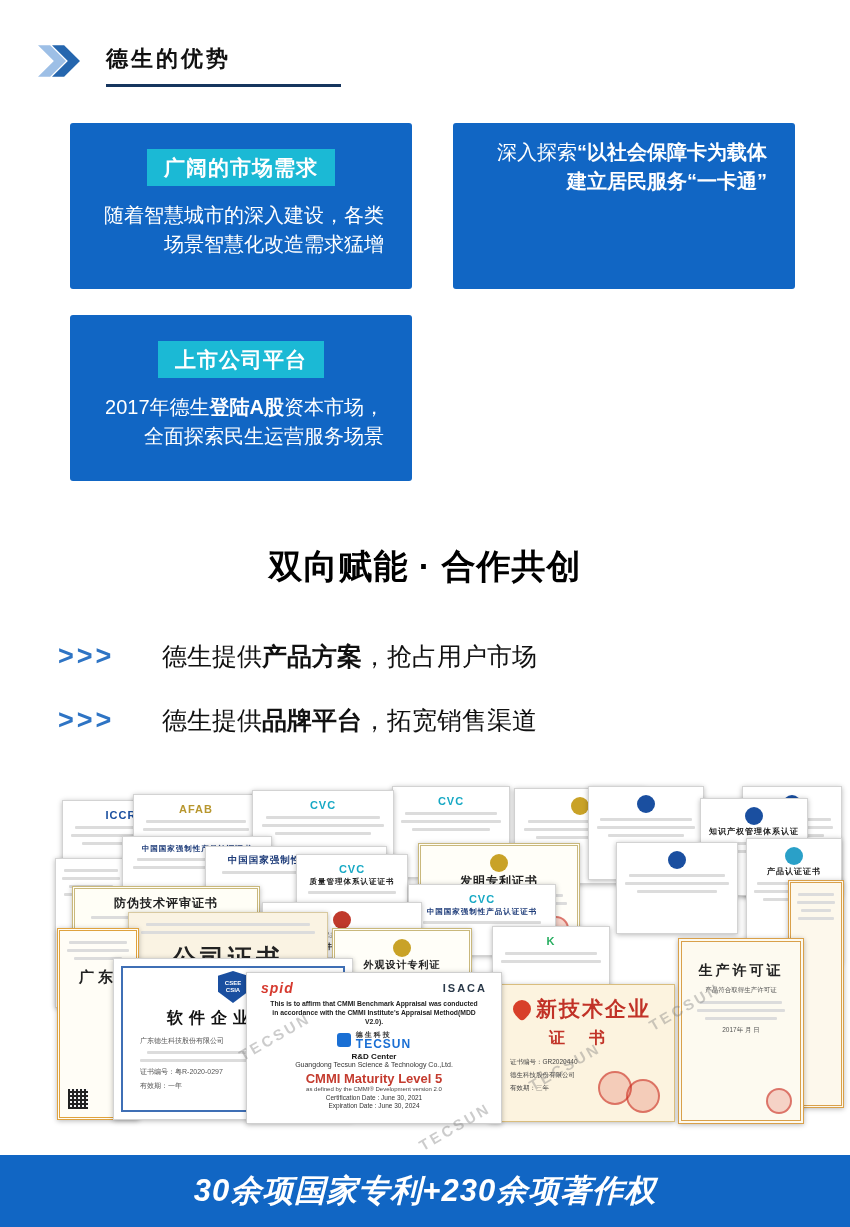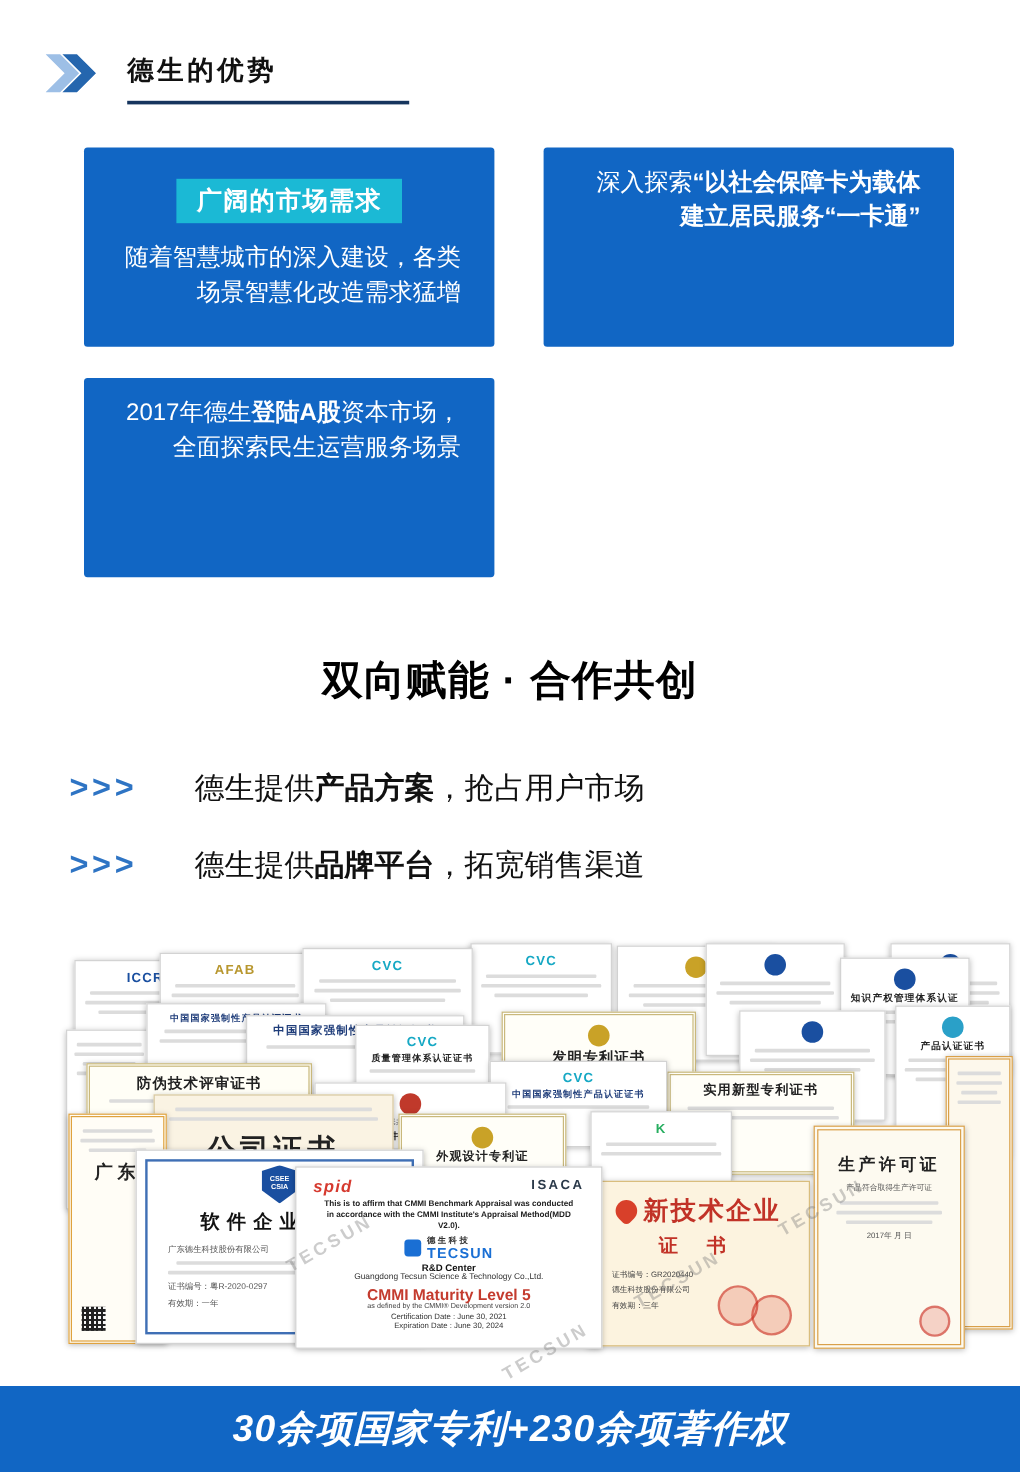--- a/index.html
+++ b/index.html
@@ -149,20 +149,21 @@
 
   <section class="cards">
       <div class="adv-card">
         <div class="adv-badge">广阔的市场需求</div>
         <div class="adv-body"><span>随着智慧城市的深入建设，各类场景智慧化改造需求猛增</span></div>
       </div>
       <div class="adv-card">
         <div class="adv-body"><span>深入探索</span><span class="seg-bold">“以社会保障卡为载体建立居民服务“一卡通”</span></div>
       </div>
       <div class="adv-card">
+        <div class="adv-badge">上市公司平台</div>
         <div class="adv-body"><span>2017年德生</span><span class="seg-bold">登陆A股</span><span>资本市场，全面探索民生运营服务场景</span></div>
       </div>
     </section>
 
   <h2 class="mid-title">双向赋能 · 合作共创</h2>
 
   <section class="empower">
       <div class="emp-row">
         <div class="emp-arrow">&gt;&gt;&gt;</div>
         <div class="emp-right"><span>德生提供</span><span class="bold">产品方案</span><span>，抢占用户市场</span></div>
@@ -309,25 +310,20 @@
         <div class="cert-title" style="font-size: 12px;">发明专利证书</div>
         <div class="faux" style="width: 86%;"></div>
         <div class="faux" style="width: 92%;"></div>
         <div class="cert-seal"></div>
       </div>
       <div class="cert" style="left: 408px; top: 884px; width: 148px; height: 72px; z-index: 11; border: 1px solid rgb(211, 211, 211);">
         <div class="cert-logo" style="color: rgb(22, 168, 196);">CVC</div>
         <div class="cert-title" style="font-size: 7.5px; color: rgb(31, 61, 122);">中国国家强制性产品认证证书</div>
         <div class="faux" style="width: 86%;"></div>
       </div>
-      <div class="cert" style="left: 556px; top: 893px; width: 156px; height: 86px; z-index: 10; background: rgb(255, 254, 248); border: 3px double rgb(201, 184, 124);">
-        <div class="cert-title" style="font-size: 11px;">实用新型专利证书</div>
-        <div class="faux" style="width: 86%;"></div>
-        <div class="faux" style="width: 92%;"></div>
-      </div>
       <div class="cert" style="left: 72px; top: 886px; width: 188px; height: 78px; z-index: 11; background: rgb(255, 254, 246); border: 3px double rgb(201, 184, 124);">
         <div class="cert-title" style="font-size: 12px;">防伪技术评审证书</div>
         <div class="faux" style="width: 86%;"></div>
         <div class="cert-seal"></div>
       </div>
       <div class="cert" style="left: 262px; top: 902px; width: 160px; height: 96px; z-index: 12; border: 1px solid rgb(211, 211, 211);">
         <div class="cert-emblem" style="background: rgb(192, 57, 43);"></div>
         <div class="cert-subtitle">中华人民共和国国家版权局</div>
         <div class="cert-title" style="font-size: 8px;">计算机软件著作权登记证书</div>
         <div class="faux" style="width: 86%;"></div>

